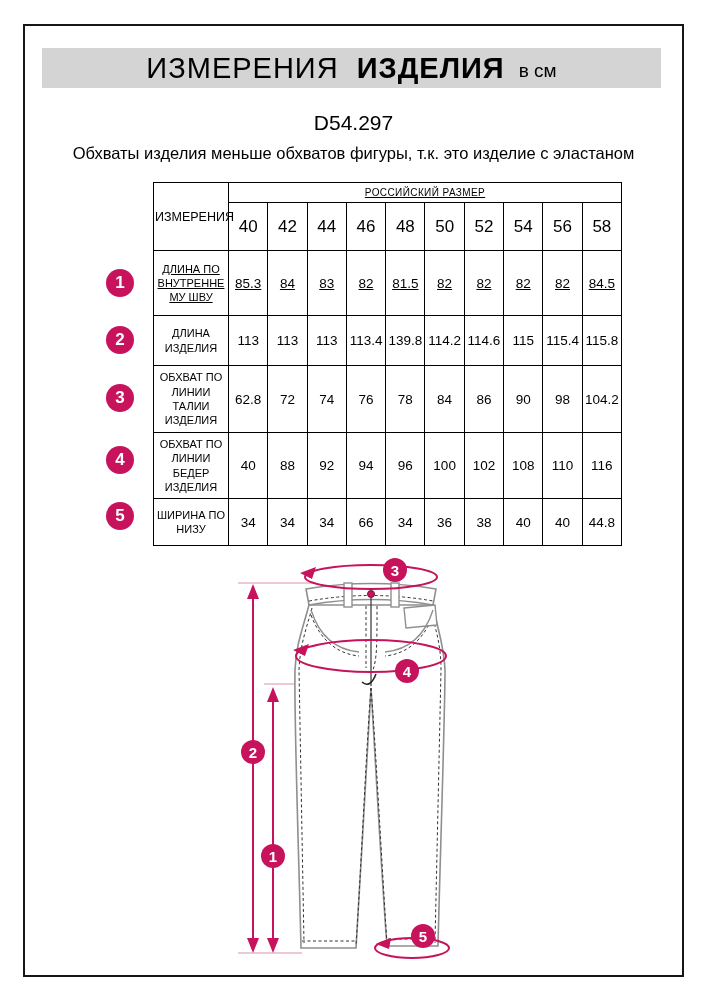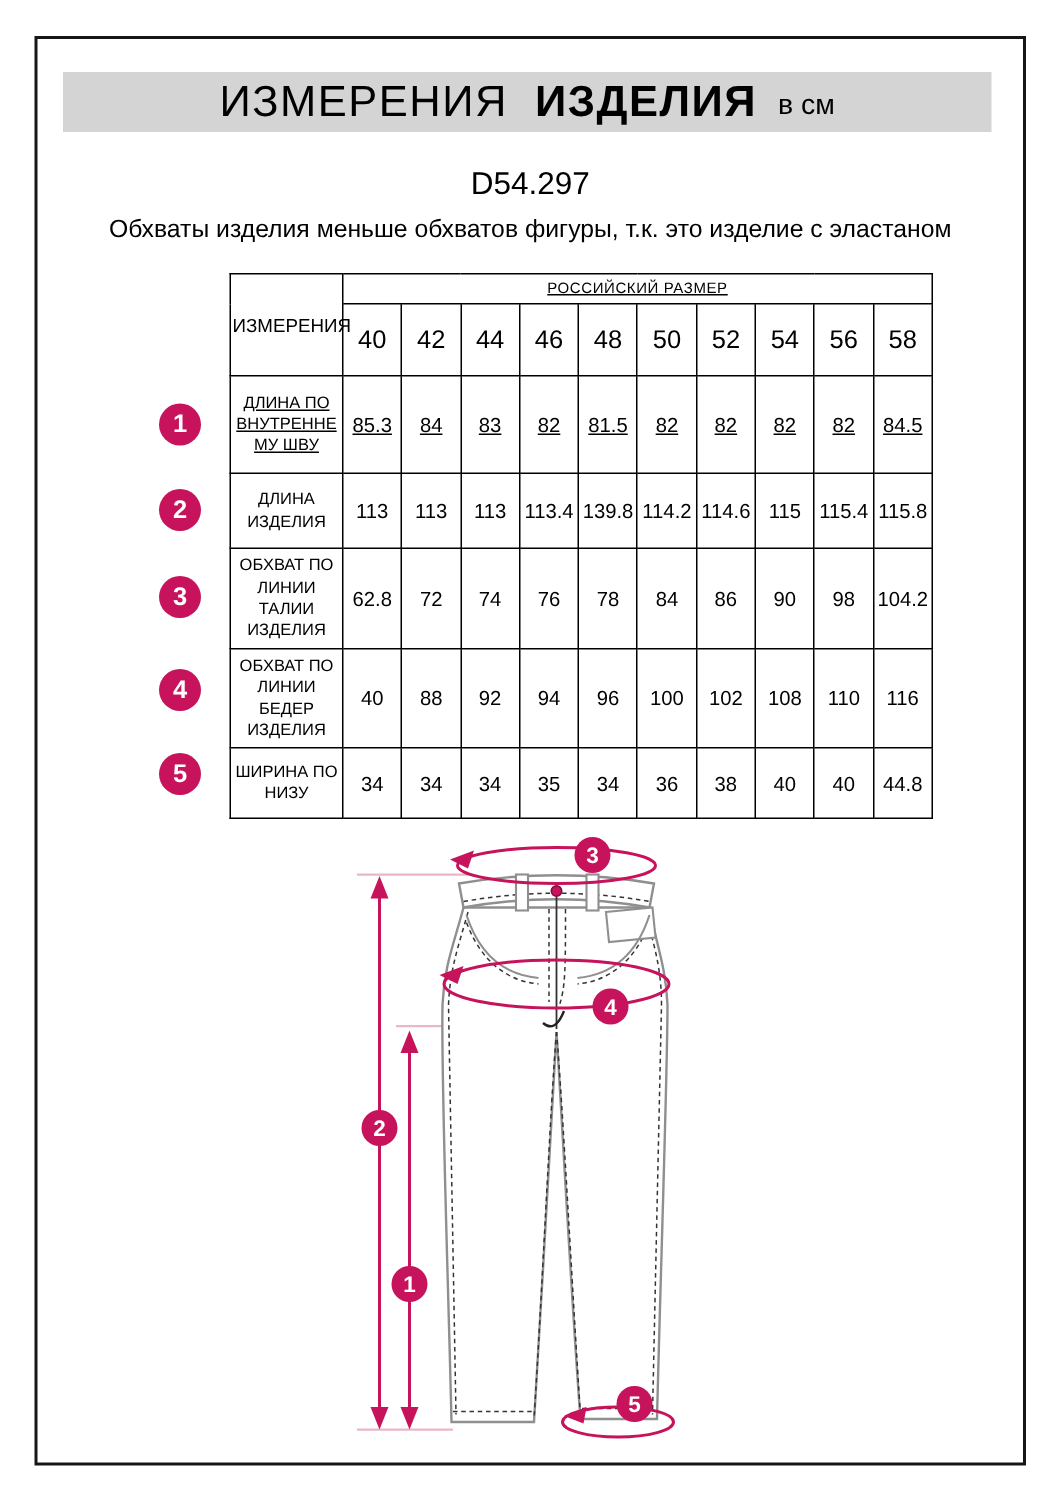--- a/index.html
+++ b/index.html
@@ -141,21 +141,21 @@
           <td class="value-cell">108</td>
           <td class="value-cell">110</td>
           <td class="value-cell">116</td>
         </tr>
         <tr>
           <th class="label-cell">ШИРИНА ПО
 НИЗУ</th>
           <td class="value-cell">34</td>
           <td class="value-cell">34</td>
           <td class="value-cell">34</td>
-          <td class="value-cell">35</td>
+          <td class="value-cell">66</td>
           <td class="value-cell">34</td>
           <td class="value-cell">36</td>
           <td class="value-cell">38</td>
           <td class="value-cell">40</td>
           <td class="value-cell">40</td>
           <td class="value-cell">44.8</td>
         </tr>
       </tbody>
   </table>
 

